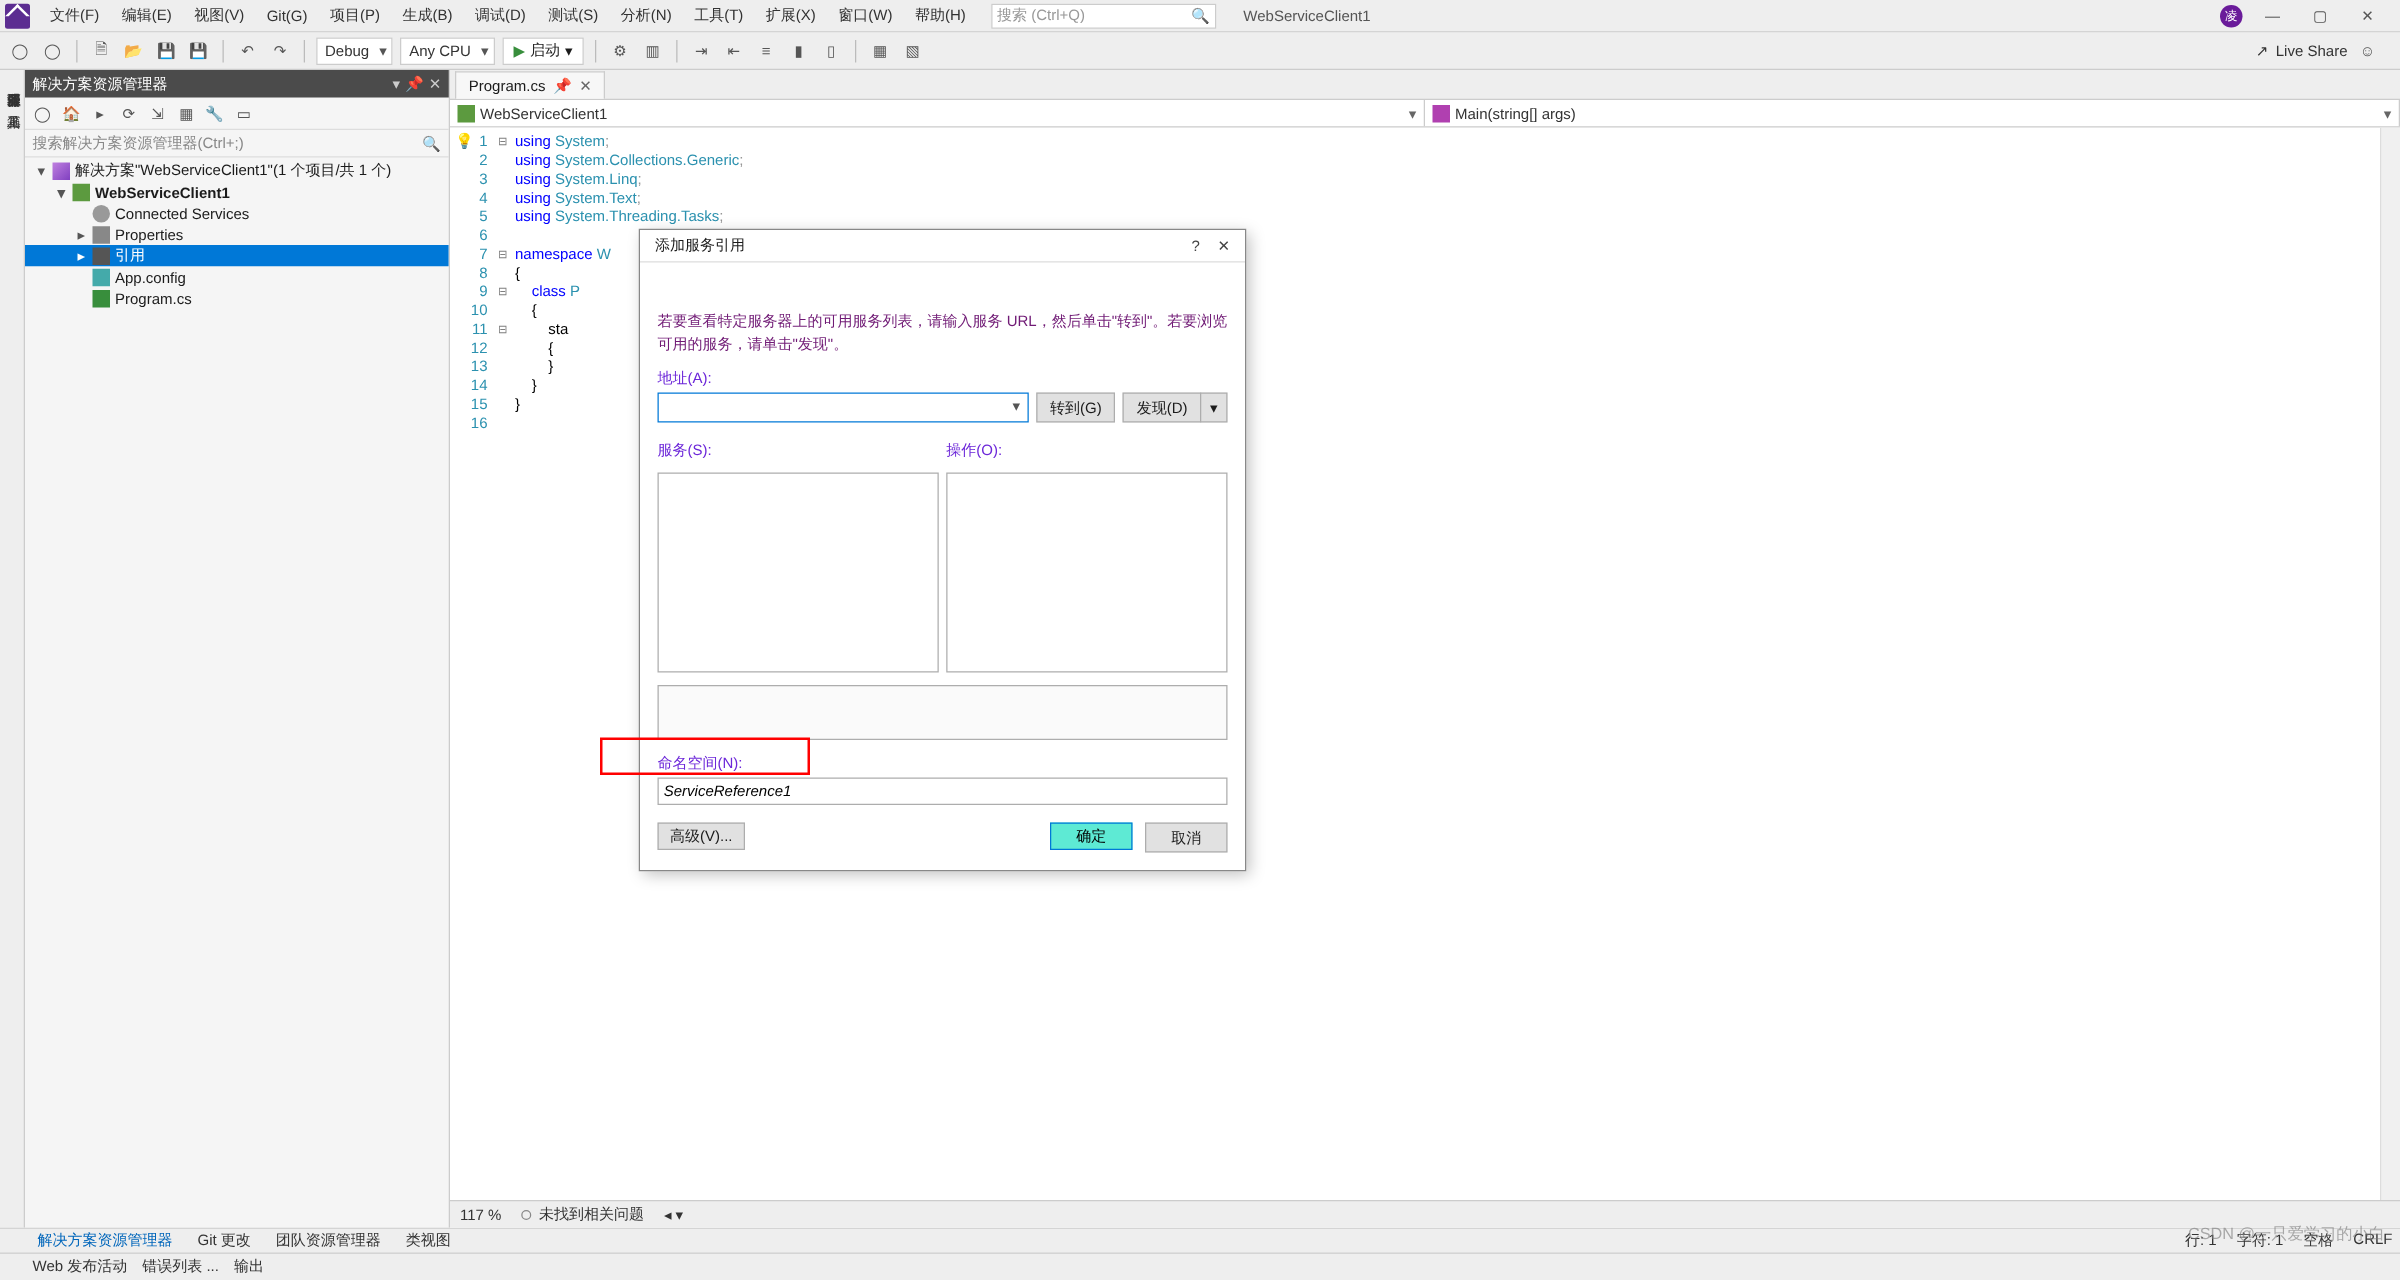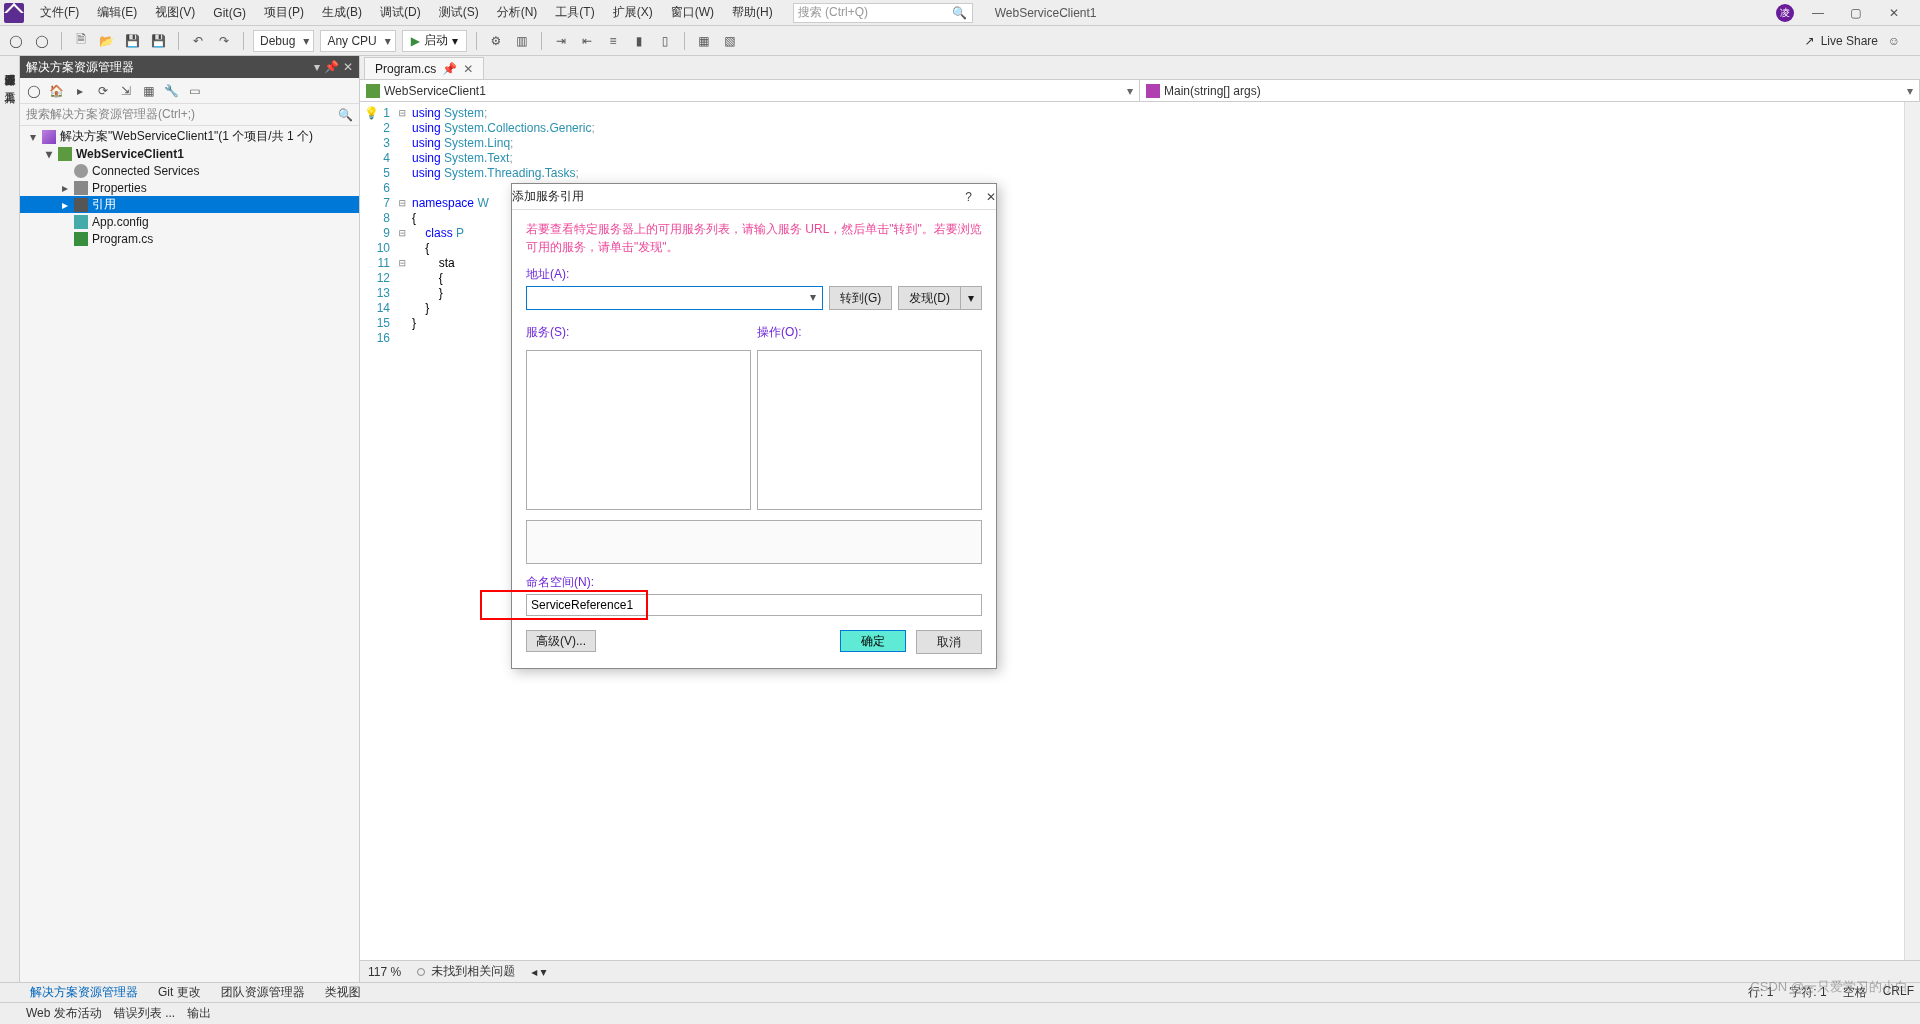--- a/index.html
+++ b/index.html
@@ -68,35 +68,35 @@
 .codelines{flex:1;padding:4px 0 0 4px;white-space:pre;color:#000;}
 .kw{color:#0000ff;}
 .ns{color:#2b91af;}
 .dim{color:#969696;}
 .gutter-bulb{position:absolute;left:4px;top:4px;color:#e0a000;font-size:12px;}
 .editor-scrolltrack{width:16px;background:#f0f0f0;border-left:1px solid #ddd;}
 .ed-status{height:22px;border-top:1px solid #ccc;background:#eee;display:flex;align-items:center;padding:0 8px;gap:16px;color:#333;}
 
 
 .dialog{position:absolute;left:511px;top:183px;width:486px;background:#fff;border:1px solid #888;box-shadow:3px 3px 12px rgba(0,0,0,.25);}
-.dlg-title{height:26px;display:flex;align-items:center;padding:0 0;border-bottom:1px solid #ddd;}
+.dlg-title{height:26px;display:flex;align-items:center;padding:0 12px;border-bottom:1px solid #ddd;}
 .dlg-title .hicons{margin-left:auto;display:flex;gap:14px;color:#444;}
 .dlg-body{padding:10px 14px 14px 14px;}
-.dlg-body .desc{color:#ec4899;line-height:1.5;margin-bottom:10px;}
+.dlg-body .desc{color:#701a75;line-height:1.5;margin-bottom:10px;margin-top:28px;}
 .dlg-label{color:#6d28d9;margin:4px 0 3px 0;}
 .addr-row{display:flex;gap:6px;align-items:flex-start;}
 .addr-input{flex:1;height:24px;border:1px solid #0078d7;background:#fff;position:relative;}
 .addr-input::after{content:"▾";position:absolute;right:6px;top:3px;color:#555;}
 .dbtn{height:24px;padding:0 10px;border:1px solid #adadad;background:#e1e1e1;display:flex;align-items:center;justify-content:center;cursor:default;}
 .discover{display:flex;}
 .discover .dd{width:16px;border-left:1px solid #adadad;margin-left:-1px;display:flex;align-items:center;justify-content:center;}
 .svc-ops{display:flex;gap:6px;margin-top:6px;}
 .listbox{flex:1;height:160px;border:1px solid #adadad;background:#fff;}
 .statusbox{margin-top:10px;height:44px;border:1px solid #adadad;background:#fafafa;}
-.ns-input{width:100%;height:22px;border:1px solid #adadad;padding:0 4px;background:#fff;}
+.ns-input{width:100%;height:22px;border:1px solid #adadad;padding:0 4px;background:#fff;font-style:italic;}
 .dlg-btns{display:flex;margin-top:14px;gap:10px;}
 .dlg-btns .spacer{flex:1;}
 .ok-btn{border:1px solid #0078d7;background:#5eead4;color:#000;width:66px;height:22px;display:flex;align-items:center;justify-content:center;}
 .adv-btn{width:70px;height:22px;display:flex;align-items:center;justify-content:center;border:1px solid #adadad;background:#e1e1e1;}
 .red-box{position:absolute;border:2px solid #ff0000;left:480px;top:590px;width:168px;height:30px;pointer-events:none;}
 
 .bottom-tabs{height:20px;background:#eee;border-top:1px solid #ccc;display:flex;align-items:center;padding:0 6px;gap:12px;color:#333;}
 .bottom-tabs .t{padding:2px 4px;}
 .bottom-tabs .active{color:#0066bb;}
 .statusbar{height:22px;background:#eee;display:flex;align-items:center;padding:0 8px;gap:12px;color:#333;border-top:1px solid #ccc;}

